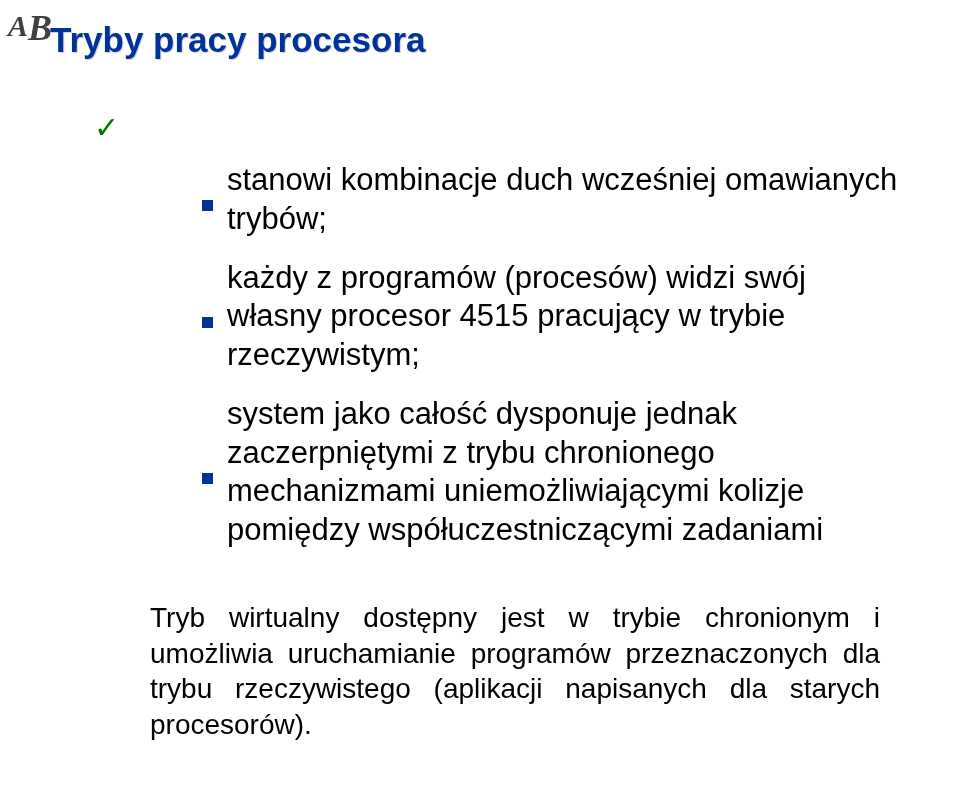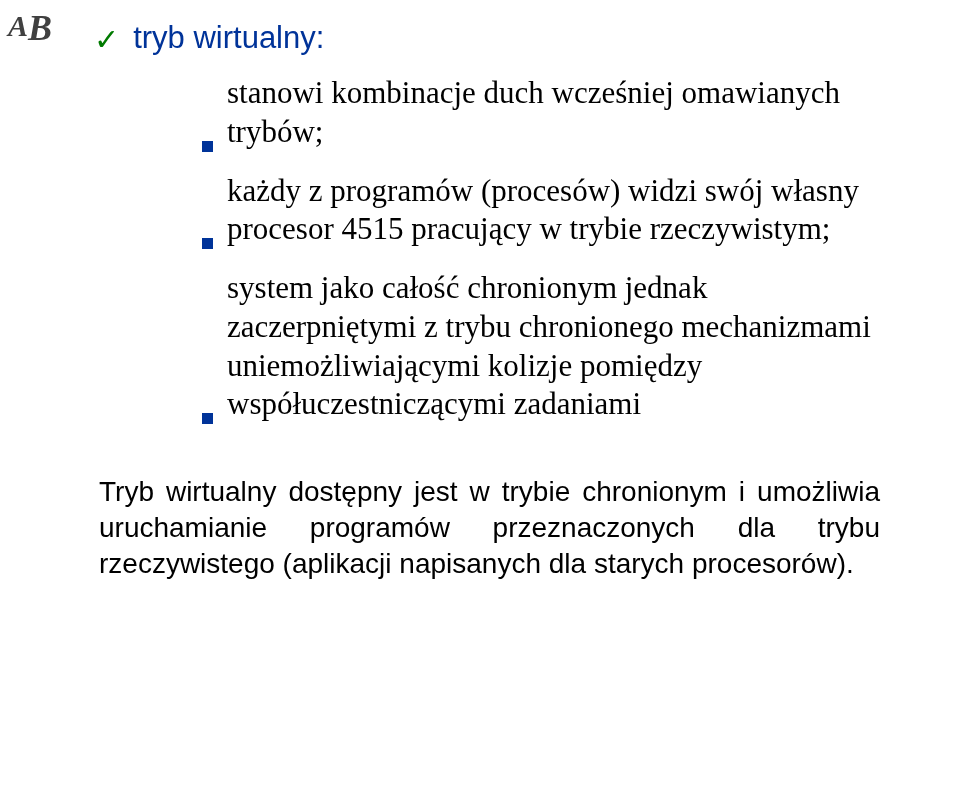--- a/index.html
+++ b/index.html
@@ -57,78 +57,77 @@
   .sub-heading {
     color: #003399;
     font-size: 31px;
   }
   .level2 {
     margin-left: 108px;
     margin-right: 20px;
   }
   .level2-item {
     display: flex;
-    align-items: flex-end;
+    align-items: center;
     margin-bottom: 20px;
-    font-family: Liberation Serif, serif;
   }
   .square {
     width: 11px;
     height: 11px;
     background: #003399;
     flex: 0 0 11px;
     margin-right: 14px;
     margin-top: 12px;
   }
   .body-text {
     color: #000000;
     font-size: 31px;
     line-height: 1.25;
   }
   .paragraph {
-    margin-left: 49px;
+    margin-left: 100px;
     margin-right: 40px;
     margin-top: 50px;
     color: #000000;
     font-size: 28px;
     line-height: 1.28;
     text-align: justify;
   }
 </style>
 </head>
 <body>
 
 <div class="logo">
   <span class="a-letter">A</span><span>B</span>
 </div>
 
 <div class="slide">
 
+  <h1 class="title">Tryby pracy procesora</h1>
 
   <div class="level1">
     <div class="level1-item">
       <span class="check">✓</span>
-      <span class="sub-heading">tryb wirtualny:</span>
     </div>
 
     <div class="level2">
 
       <div class="level2-item">
         <div class="square"></div>
         <div class="body-text">stanowi kombinacje duch wcześniej omawianych trybów;</div>
       </div>
 
       <div class="level2-item">
         <div class="square"></div>
         <div class="body-text">każdy z programów (procesów) widzi swój własny procesor 4515 pracujący w trybie rzeczywistym;</div>
       </div>
 
       <div class="level2-item">
         <div class="square"></div>
-        <div class="body-text">system jako całość chronionym jednak zaczerpniętymi z trybu chronionego mechanizmami uniemożliwiającymi kolizje pomiędzy współuczestniczącymi zadaniami</div>
+        <div class="body-text">system jako całość dysponuje jednak zaczerpniętymi z trybu chronionego mechanizmami uniemożliwiającymi kolizje pomiędzy współuczestniczącymi zadaniami</div>
       </div>
 
     </div>
   </div>
 
   <div class="paragraph">Tryb wirtualny dostępny jest w trybie chronionym i umożliwia uruchamianie programów przeznaczonych dla trybu rzeczywistego (aplikacji napisanych dla starych procesorów).</div>
 
 </div>
 
 </body></html>

